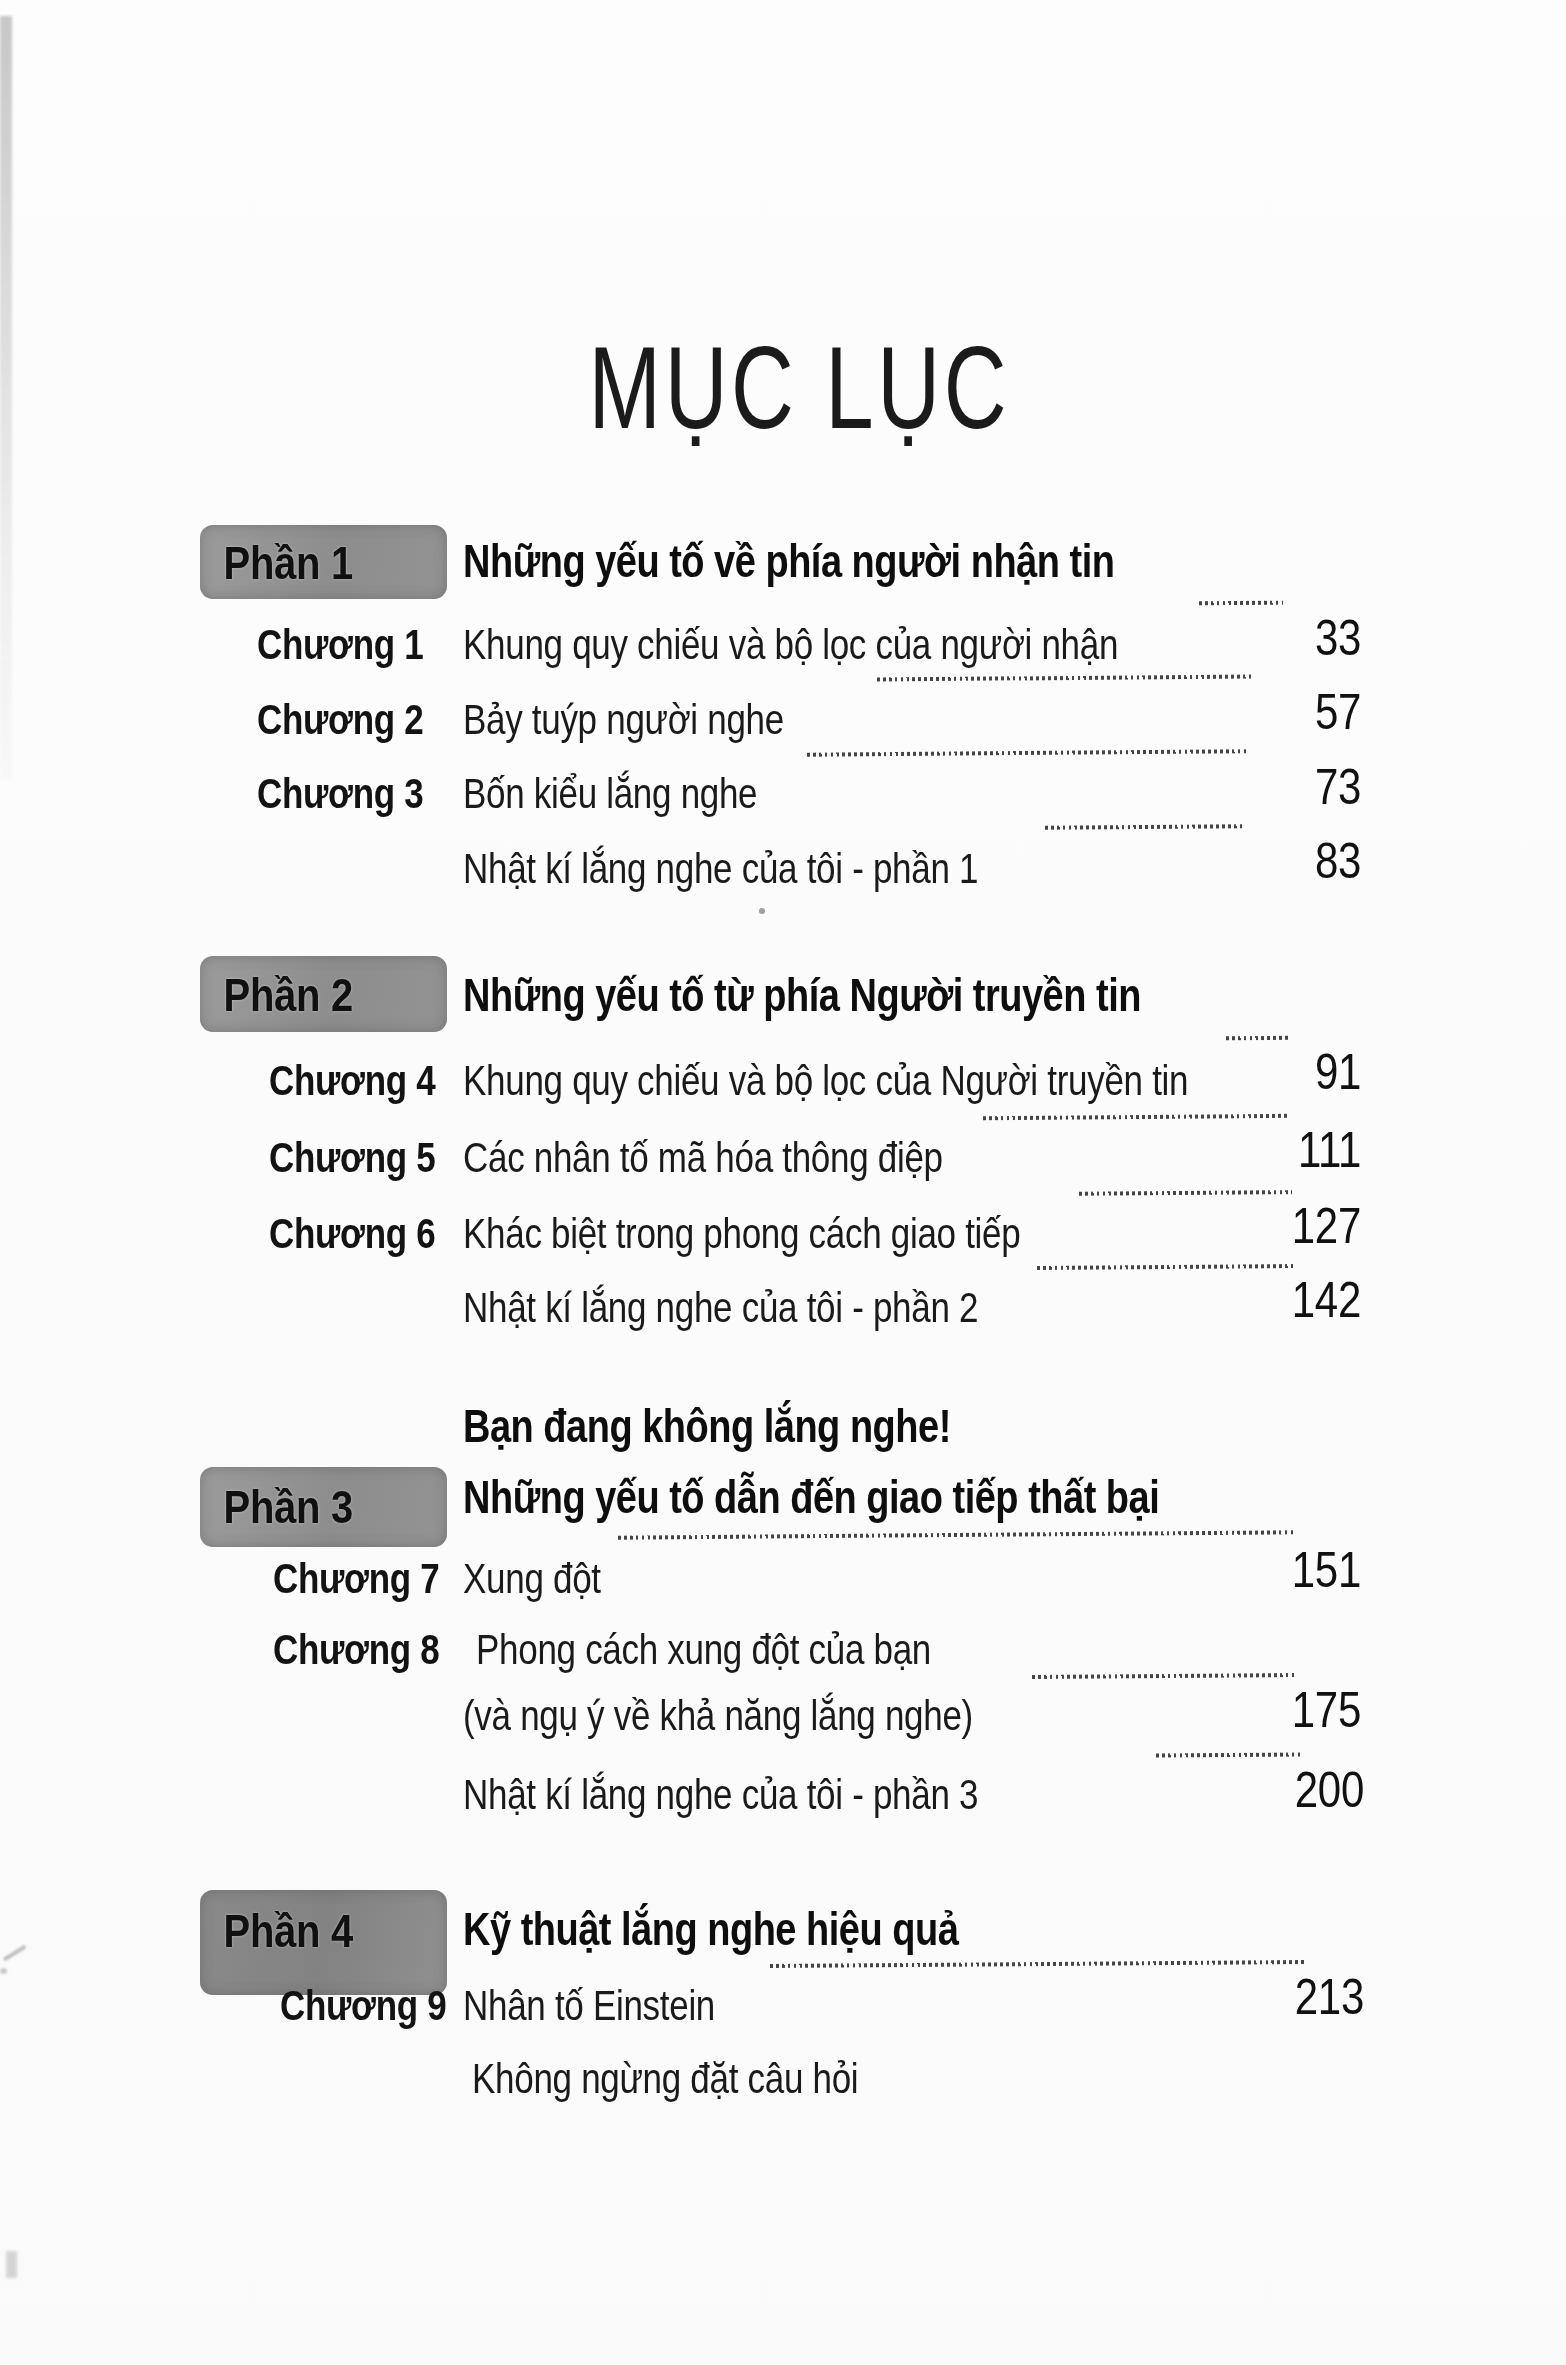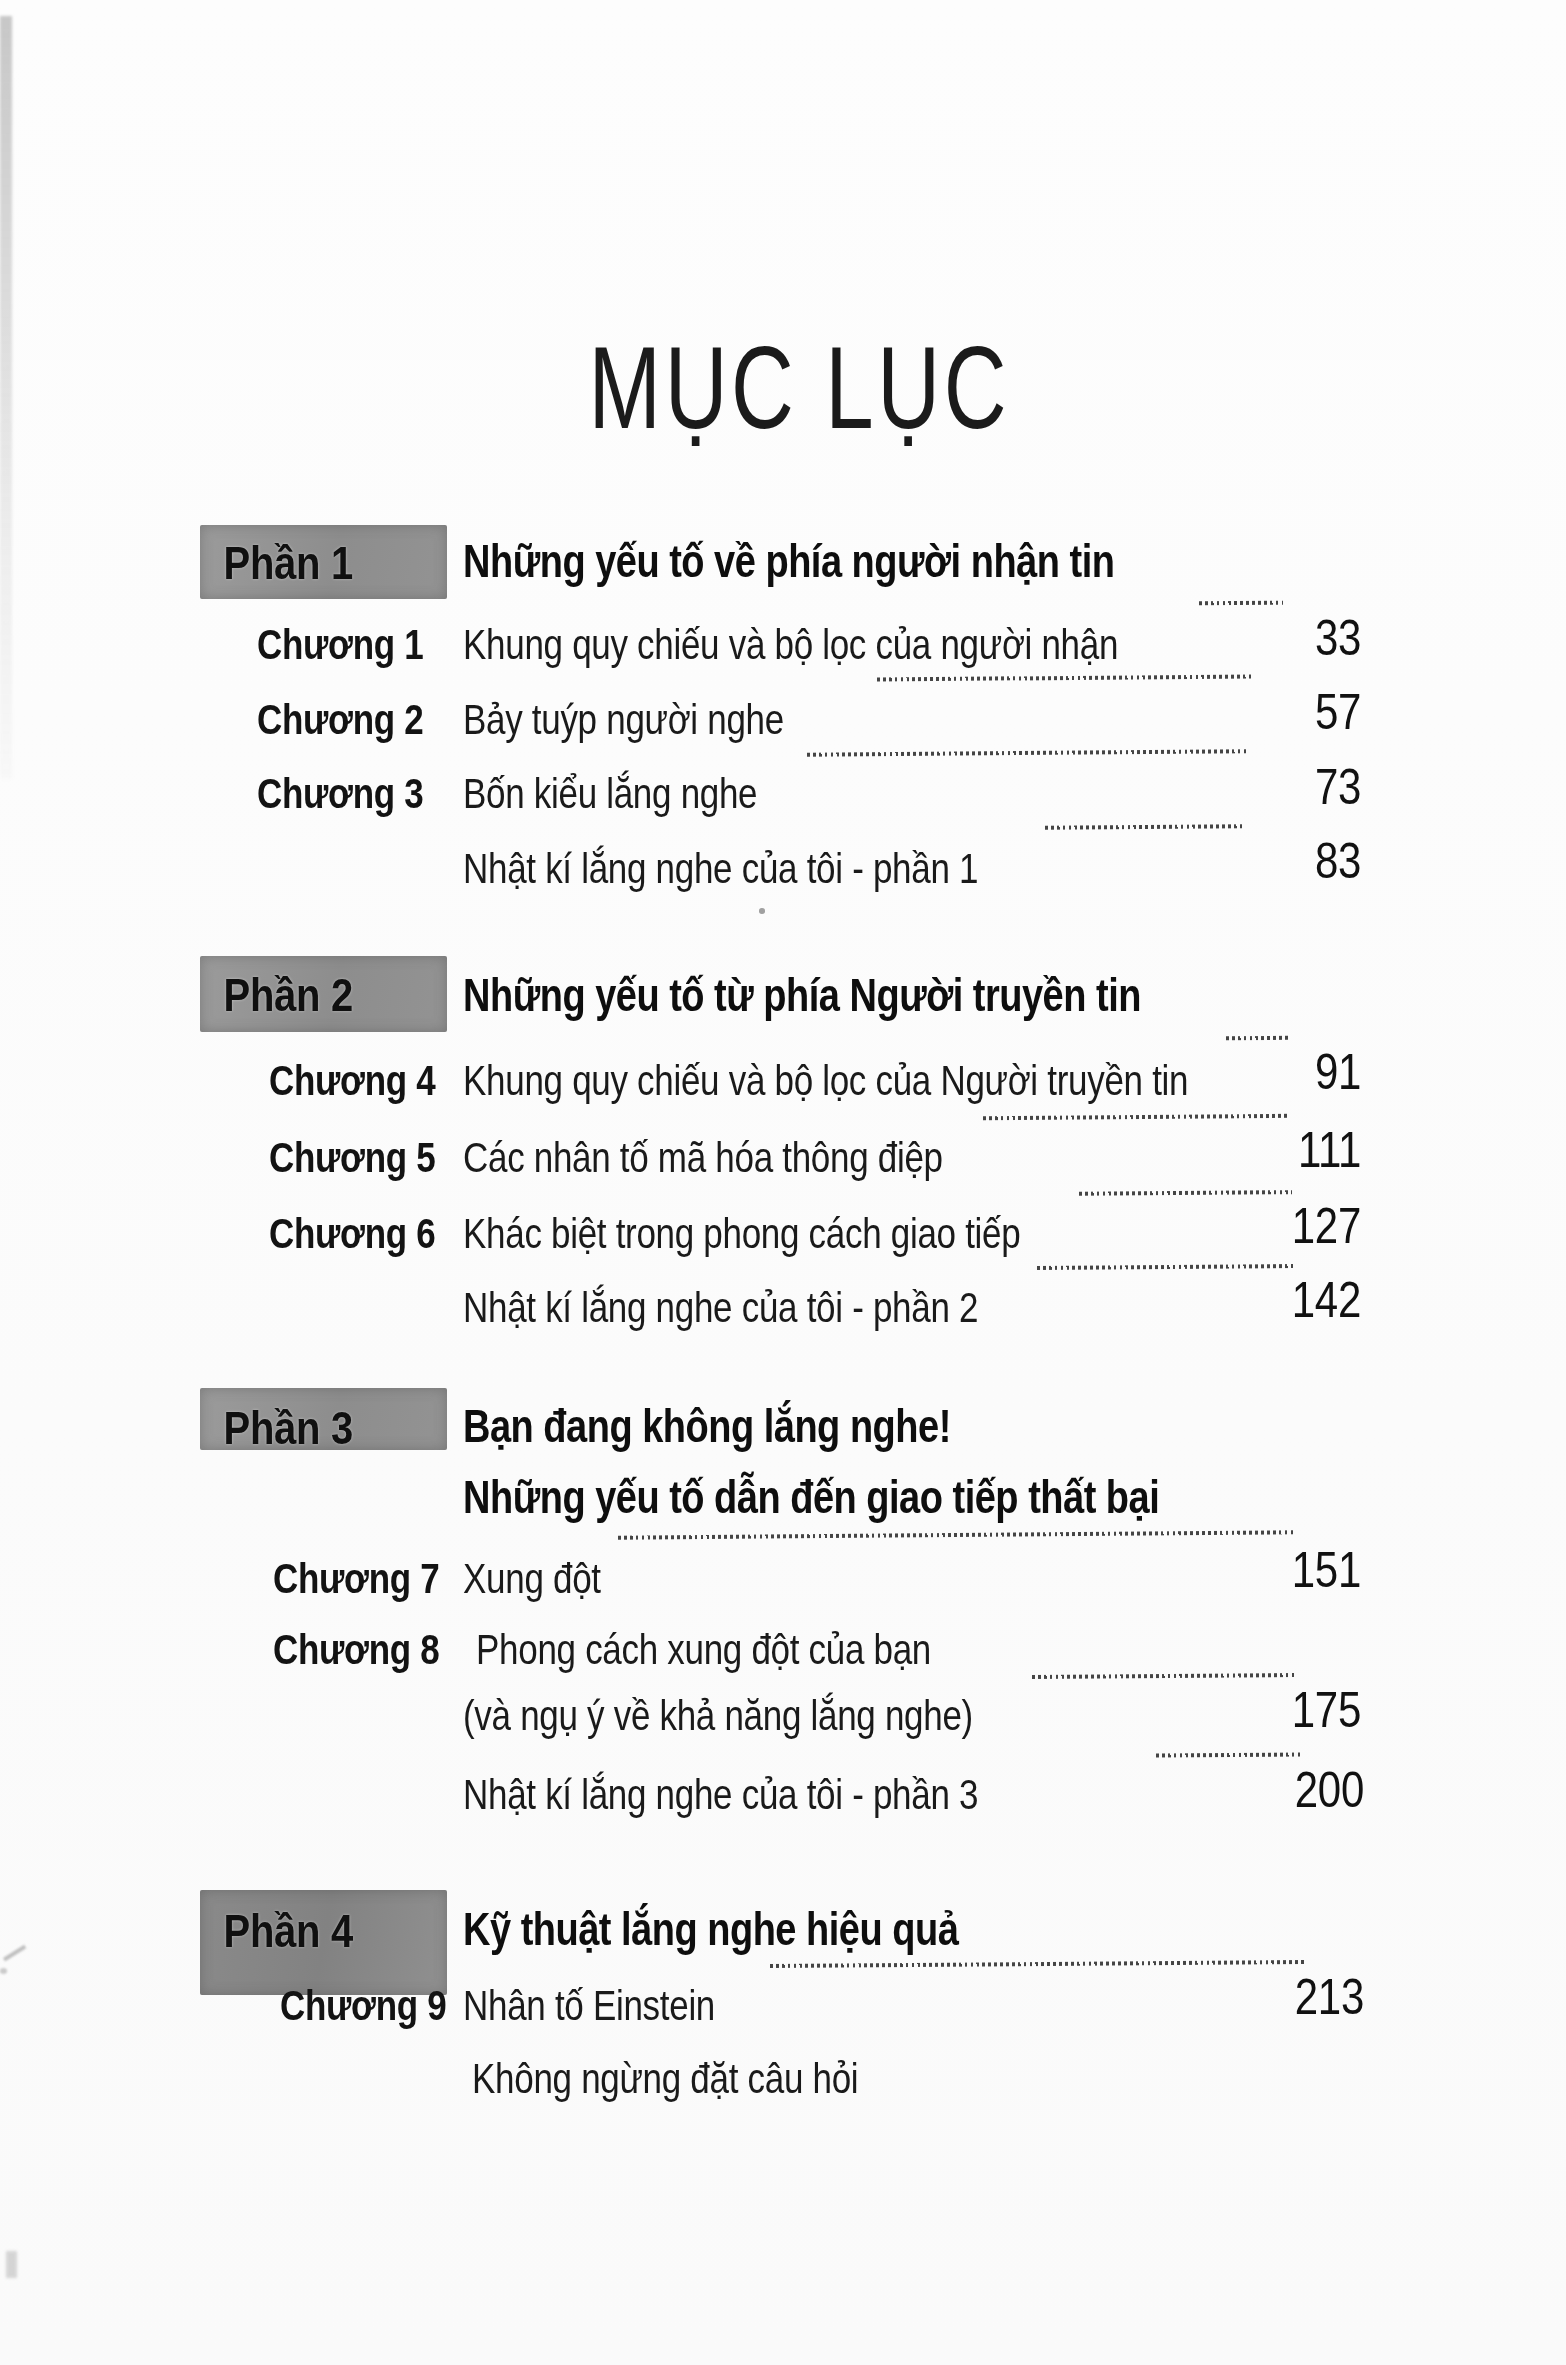--- a/index.html
+++ b/index.html
@@ -32,21 +32,21 @@
     left: 50%;
     margin-left: 16.4px;
     translate: -50% 0;
     color: #1b1b1b;
   }
   .part-box {
     position: absolute;
     left: 200px;
     width: 247px;
     background: linear-gradient(100deg, #9b9b9b 0%, #8d8d8d 55%, #939393 100%);
-    border-radius: 2px;
+    border-radius: 13px;
     box-shadow: inset 0 0 12.7px rgba(60,60,60,0.35);
   }
   .part-label {
     font-size: 40px;
     font-weight: 700;
     transform: scaleY(1.15);
     color: #101010;
     text-shadow: 0 0 2.7px rgba(255,255,255,0.45);
   }
   .sect-title {
@@ -196,21 +196,21 @@
     <span class="t title" style="left:463px;top:1210px">Khác biệt trong phong cách giao tiếp</span>
     <span class="leader" style="left:1079px;top:1191px;width:213px"></span>
     <span class="t page-num" style="right:205px;top:1197px">127</span>
   </div>
   <div>
     <span class="t title" style="left:463px;top:1284px">Nhật kí lắng nghe của tôi - phần 2</span>
     <span class="leader" style="left:1037px;top:1265px;width:257px"></span>
     <span class="t page-num" style="right:205px;top:1271px">142</span>
   </div>
 
-  <div class="part-box" style="top:1388px;height:62px">
+  <div class="part-box" style="top:1467px;height:80px">
     <span class="t part-label" style="left:23.6px;top:14.5px">Phần 3</span>
   </div>
   <div class="t sect-title" style="left:463px;top:1401px">Bạn đang không lắng nghe!</div>
   <div class="t sect-title" style="left:463px;top:1472px">Những yếu tố dẫn đến giao tiếp thất bại</div>
 
   <div>
     <span class="t chap" style="left:273px;top:1555px">Chương 7</span>
     <span class="t title" style="left:463px;top:1555px">Xung đột</span>
     <span class="leader" style="left:618px;top:1533px;width:676px"></span>
     <span class="t page-num" style="right:205px;top:1541px">151</span>

